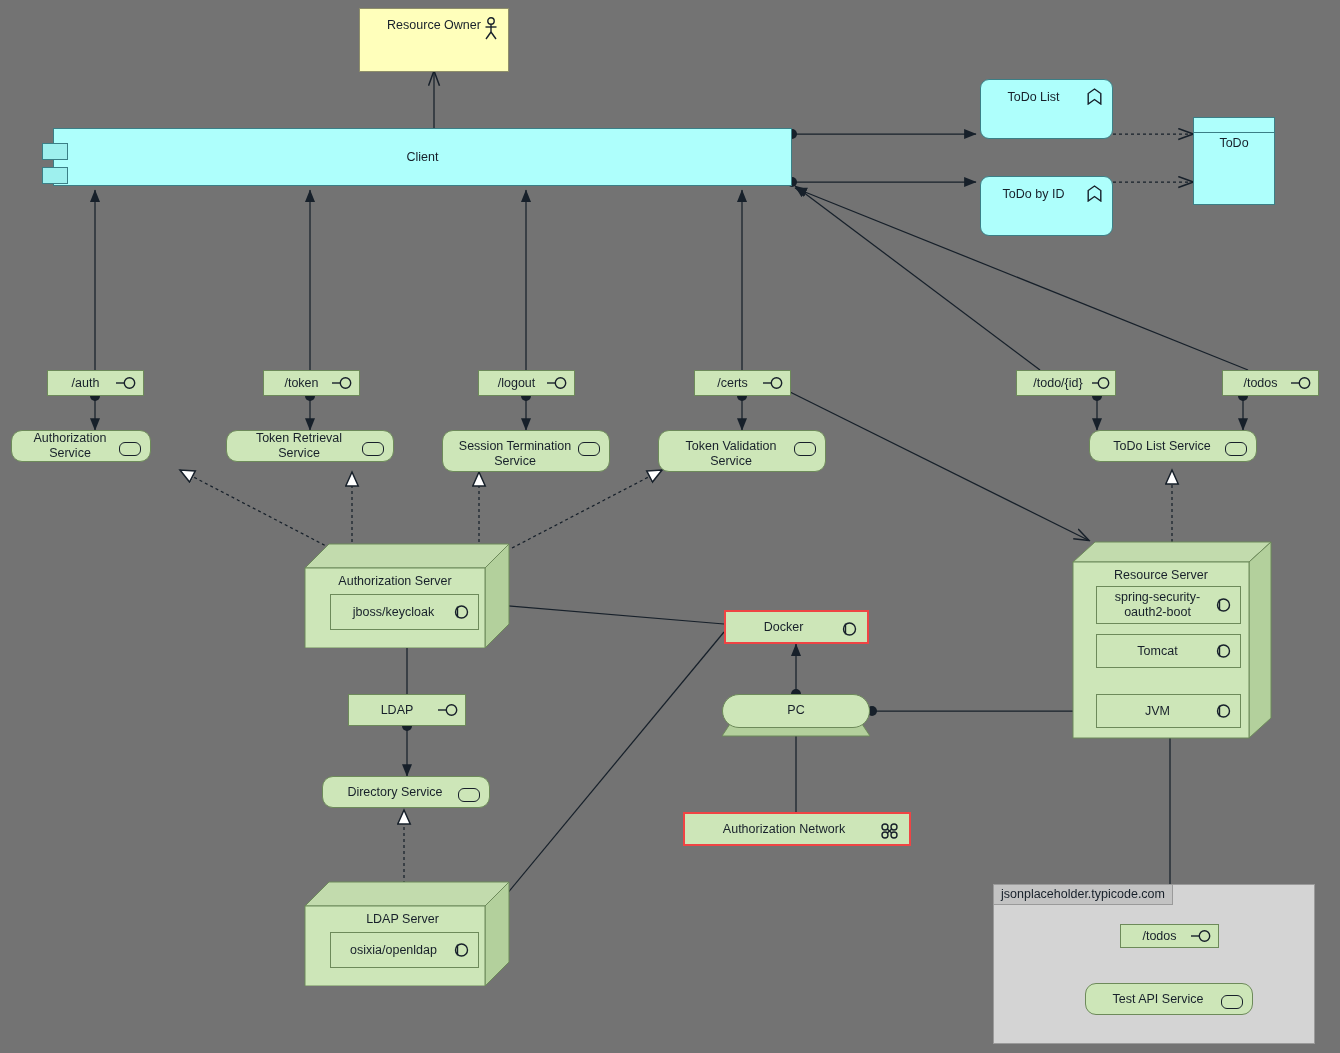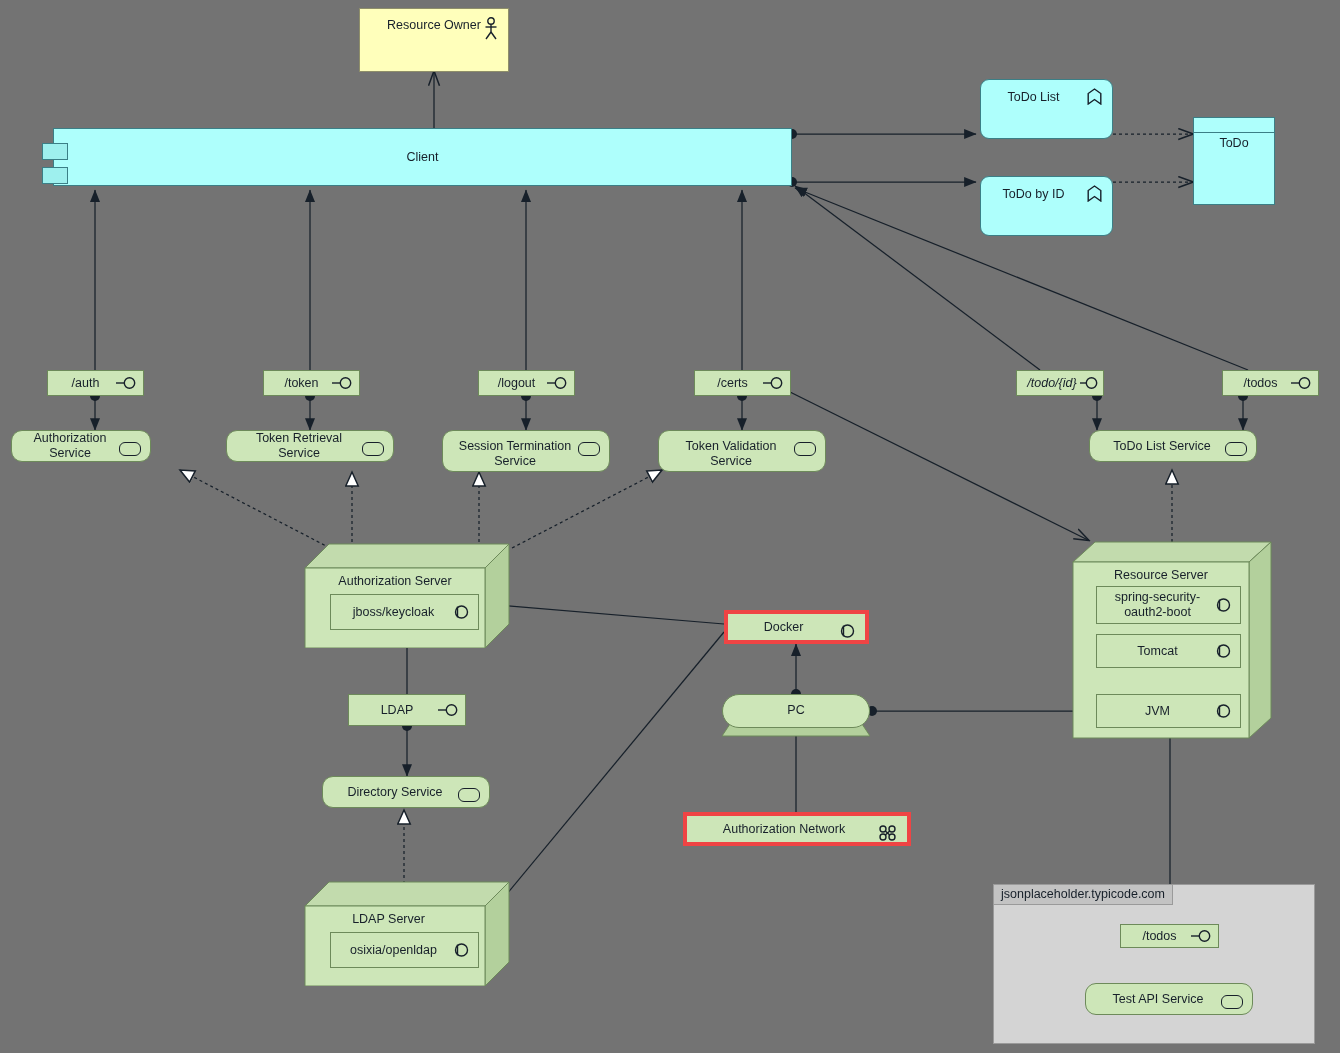--- a/index.html
+++ b/index.html
@@ -48,21 +48,21 @@
   
   .node3d{}
   .node3d .top{position:absolute;left:0;top:0;}
   .node3d .title{position:absolute;left:0;right:0;text-align:center;font-size:12.5px;}
   .innerbox{position:absolute;background:#cde6b8;border:1px solid #6d8a5a;box-sizing:border-box;}
   .innerbox .lbl{position:absolute;left:8px;right:30px;top:50%;transform:translateY(-50%);
                  text-align:center;font-size:12.5px;line-height:15px;}
   .cmpicon{position:absolute;right:9px;top:50%;transform:translateY(-50%);width:16px;height:16px;}
 
   
-  .flatnode{background:#cde6b8;border:4px solid #ef4444;}
+  .flatnode{background:#cde6b8;border:2px solid #ef4444;}
   .flatnode .lbl{position:absolute;left:8px;right:34px;top:50%;transform:translateY(-50%);
                  text-align:center;font-size:12.5px;}
 
   
   .device{}
   .device .body{position:absolute;left:0;top:0;right:0;height:34px;background:#cde6b8;
                 border:1px solid #6d8a5a;border-radius:17px;box-sizing:border-box;}
   .device .lbl{position:absolute;left:0;right:0;top:9px;text-align:center;font-size:12.5px;}
 
   
@@ -214,21 +214,21 @@
   </div>
 
   <div class="node iface" style="left:694px;top:370px;width:97px;height:26px;">
     <span class="lbl">/certs</span>
     <svg class="lolli" viewBox="0 0 22 14">
       <line x1="0" y1="7" x2="8" y2="7" class="icon-stroke"></line>
         <circle cx="13.5" cy="7" r="5.2" class="icon-stroke"></circle>
     </svg>
   </div>
 
-  <div class="node iface" style="left:1016px;top:370px;width:88px;height:26px;font-style:italic;">
+  <div class="node iface" style="left:1016px;top:370px;width:100px;height:26px;">
     <span class="lbl" style="right:22px;">/todo/{id}</span>
     <svg class="lolli" style="right:3px;" viewBox="0 0 22 14">
       <line x1="2" y1="7" x2="8" y2="7" class="icon-stroke"></line>
         <circle cx="13.5" cy="7" r="5.2" class="icon-stroke"></circle>
     </svg>
   </div>
 
   <div class="node iface" style="left:1222px;top:370px;width:97px;height:26px;">
     <span class="lbl">/todos</span>
     <svg class="lolli" viewBox="0 0 22 14">
@@ -357,21 +357,21 @@
     <span class="lbl">Directory Service</span>
     <div class="ovalicon"></div>
   </div>
 
   <div class="node node3d" style="left:304px;top:878px;width:206px;height:108px;">
     <svg class="top" width="206" height="108" viewBox="0 0 206 108">
       <polygon points="1,28 25,4 205,4 181,28" fill="#c2dbad" stroke="#6d8a5a" stroke-width="1"></polygon>
       <polygon points="181,28 205,4 205,84 181,108" fill="#b3d09c" stroke="#6d8a5a" stroke-width="1"></polygon>
       <rect x="1" y="28" width="180" height="80" fill="#cde6b8" stroke="#6d8a5a" stroke-width="1"></rect>
     </svg>
-    <span class="title" style="top:34px;left:0;width:169px;">LDAP Server</span>
+    <span class="title" style="top:34px;left:14px;width:169px;">LDAP Server</span>
     <div class="innerbox" style="left:26px;top:54px;width:149px;height:36px;">
       <span class="lbl">osixia/openldap</span>
       <svg class="cmpicon" viewBox="0 0 16 16">
         <circle cx="8.5" cy="8" r="6" class="icon-stroke"></circle>
           <path d="M4.5,2.6 L4.5,13.4" class="icon-stroke"></path>
       </svg>
     </div>
   </div>
 
   <div class="node group" style="left:993px;top:884px;width:322px;height:160px;">

